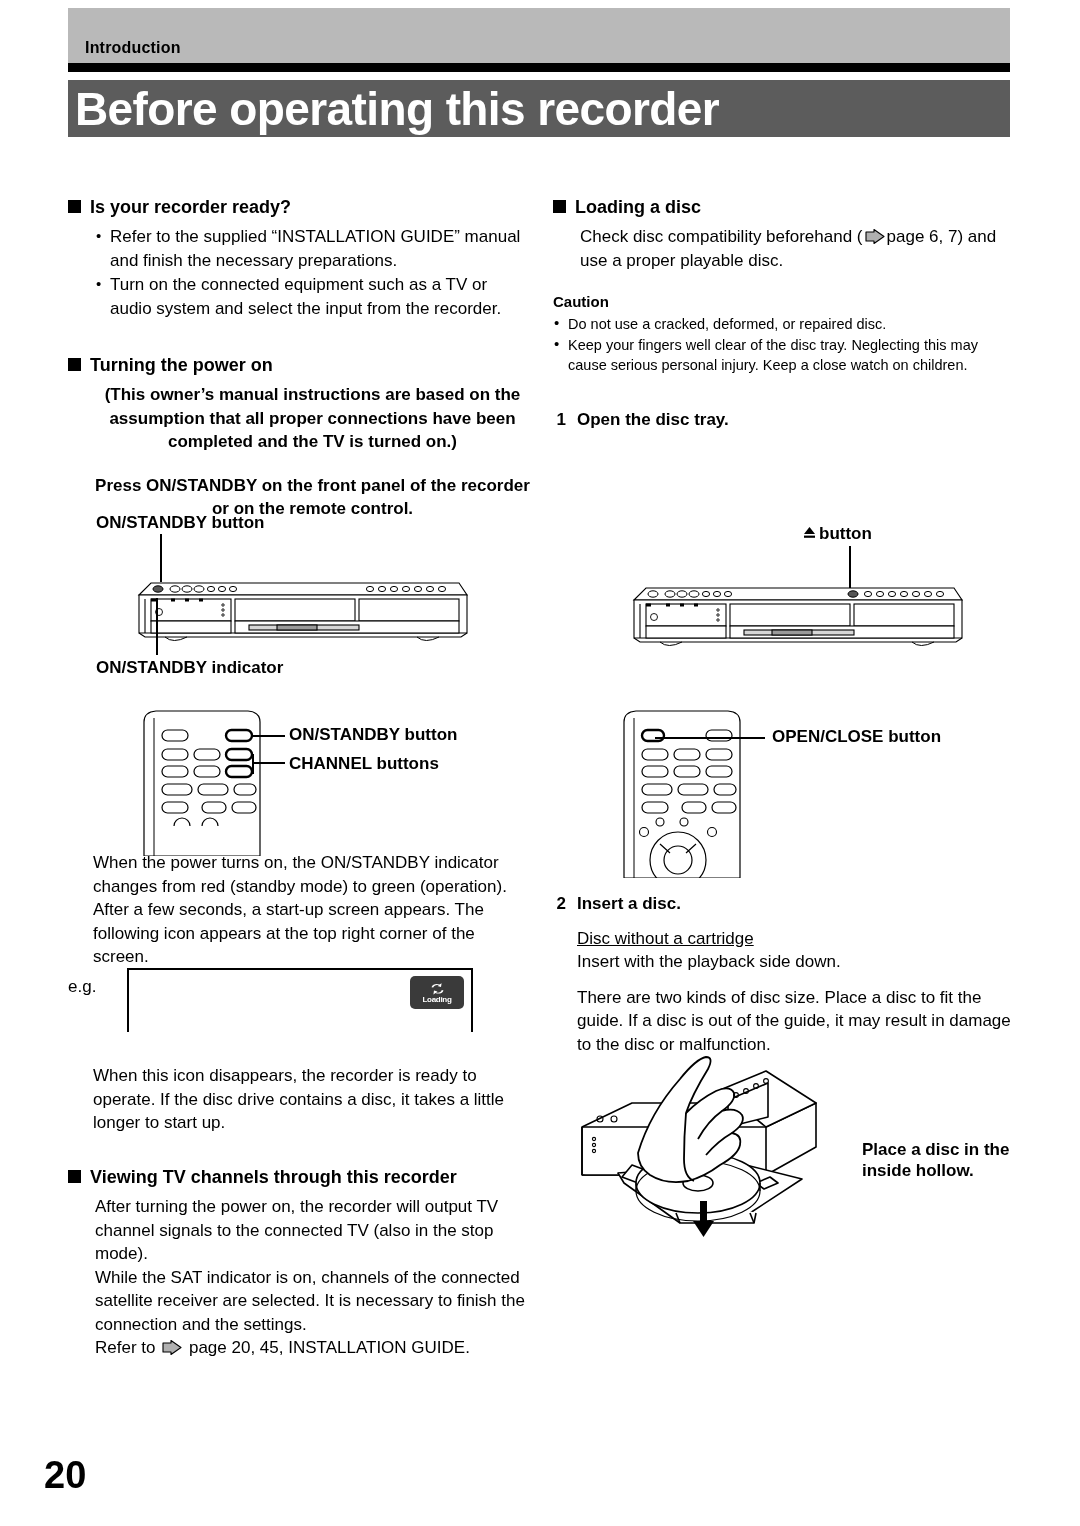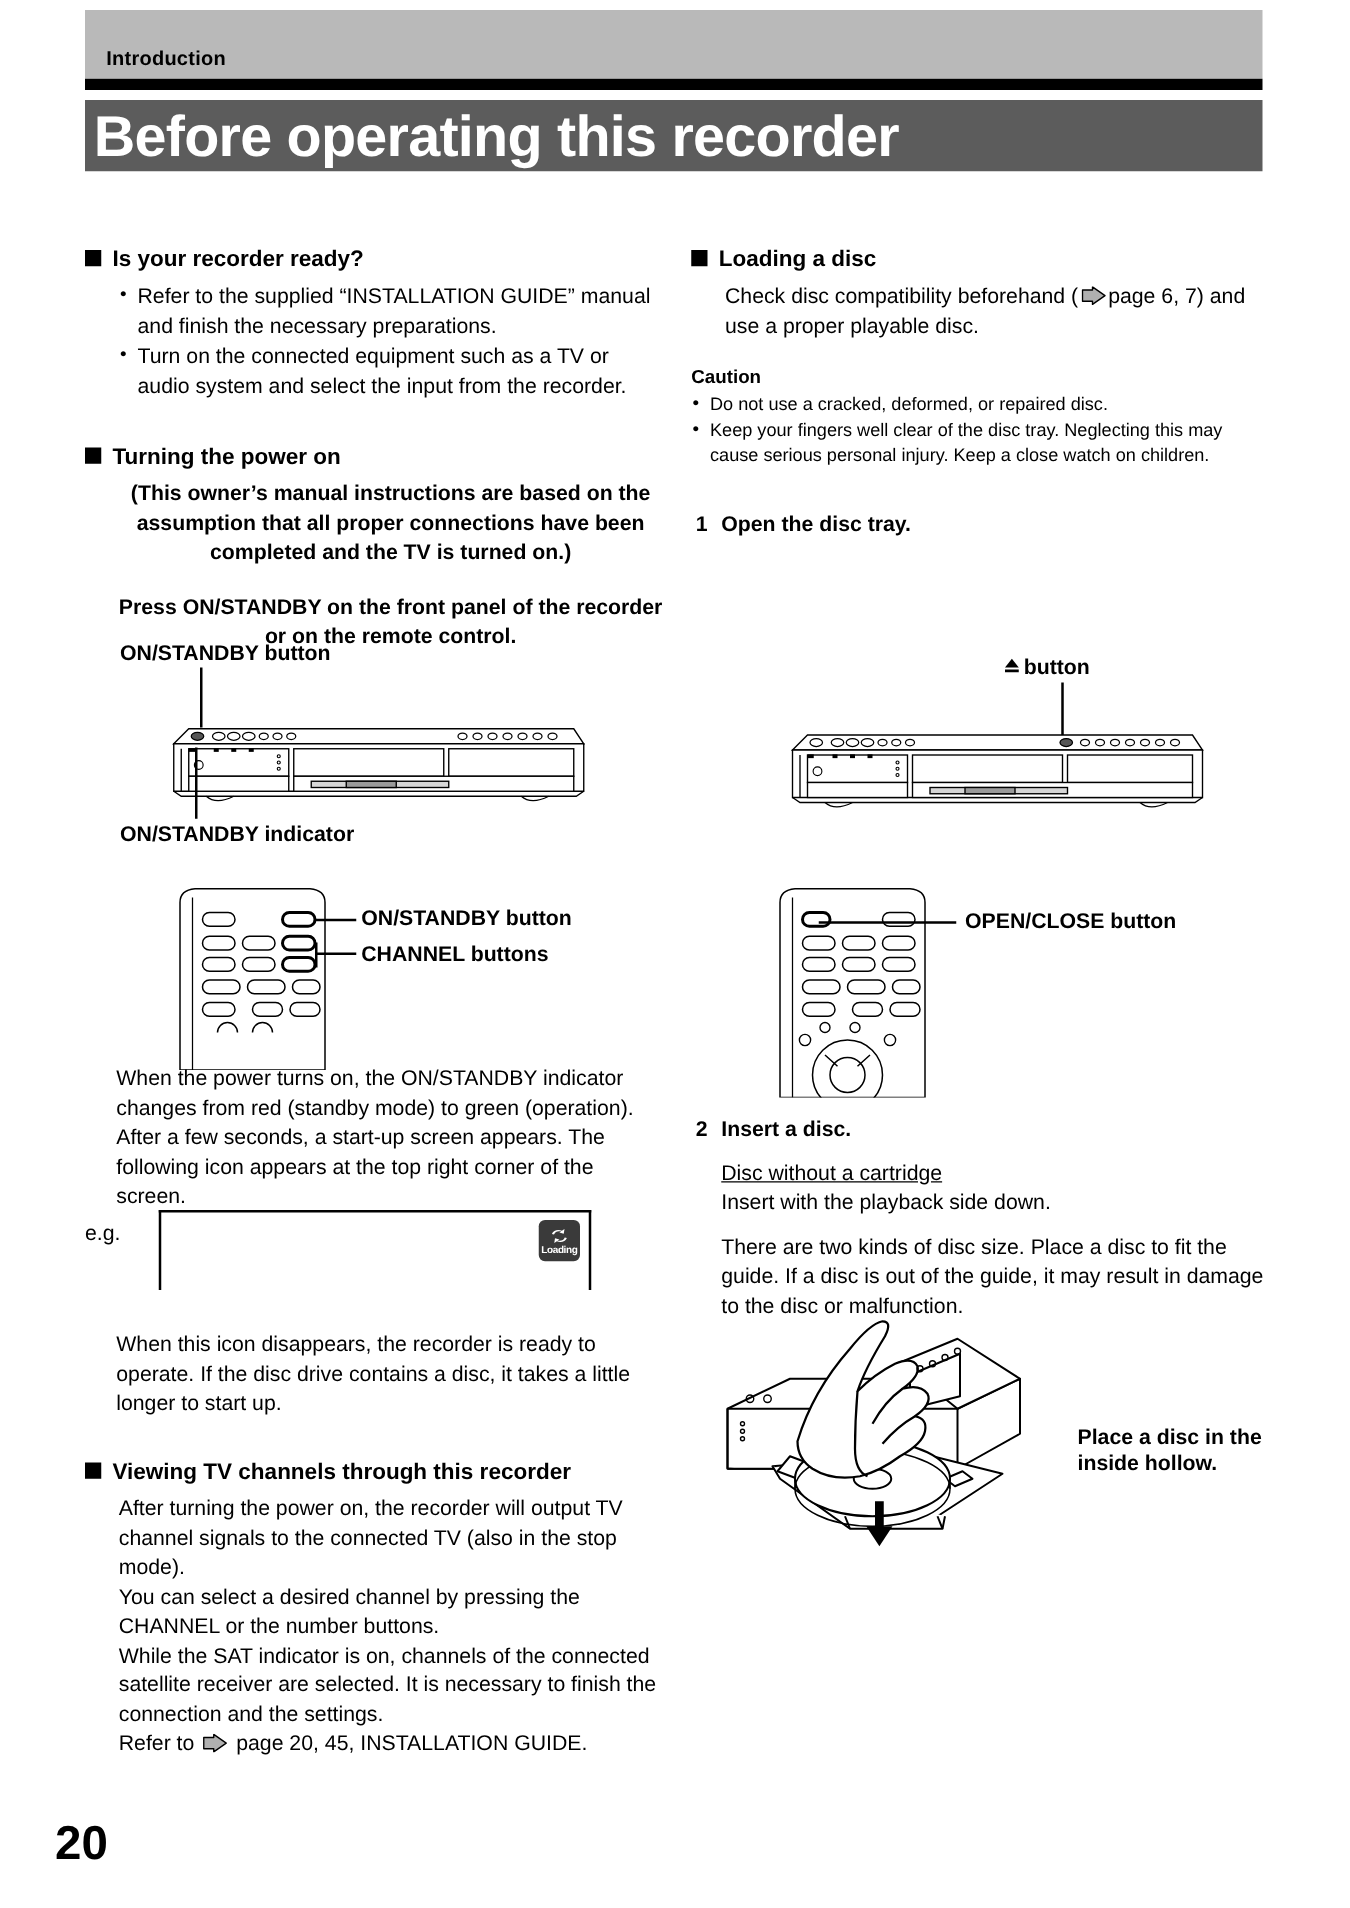--- a/index.html
+++ b/index.html
@@ -89,21 +89,21 @@
   .leader{position:absolute;background:#000;}
 
   
   .eg-wrap{position:absolute;left:68px;top:968px;width:420px;height:62px;}
   .eg-label{position:absolute;left:0;top:8px;font-size:17px;line-height:22px;}
   .eg-box{
     position:absolute;left:59px;top:0;width:342px;height:62px;
     border:2px solid #000;border-bottom:none;background:#fff;
   }
   .loading-ico{
-    position:absolute;right:7px;top:6px;width:33px;height:33px;
+    position:absolute;right:7px;top:6px;width:54px;height:33px;
     background:#3a3a3a;border-radius:5px;
     display:flex;flex-direction:column;align-items:center;justify-content:center;
   }
   .loading-ico .lt{
     color:#fff;font-size:8px;font-weight:bold;line-height:8px;letter-spacing:-0.3px;
   }
 
   
   .pageno{
     position:absolute;left:44px;top:1455px;font-size:38px;font-weight:bold;line-height:40px;
@@ -268,21 +268,20 @@
   </div>
 
   <div class="body" style="position:absolute;left:93px;top:1064px;width:430px;">When this icon disappears, the recorder is ready to operate.  If the disc drive contains a disc, it takes a little longer to start up.</div>
 
   <div style="position:absolute;left:68px;top:1165px;width:462px;">
     <h2 class="sec">
       <span class="sq"></span>
       <span>Viewing TV channels through this recorder</span>
     </h2>
     <div class="body indent">After turning the power on, the recorder will output TV channel signals to the connected TV (also in the stop mode).</div>
-    <div class="body indent">You can select a desired channel by pressing the CHANNEL or the number buttons.</div>
     <div class="body indent">While the SAT indicator is on, channels of the connected satellite receiver are selected. It is necessary to finish the connection and the settings.</div>
     <div class="body indent">
       <span>Refer to</span>
       <span class="arrowref">
         <svg width="20" height="15" viewBox="0 0 20 15">
           <path d="M1 3 L9 3 L9 0.5 L19 7.5 L9 14.5 L9 12 L1 12 Z" fill="#b0b0b0" stroke="#000" stroke-width="1.1" stroke-linejoin="round"></path>
         </svg>
       </span>
       <span>page 20, 45, INSTALLATION GUIDE.</span>
     </div>

